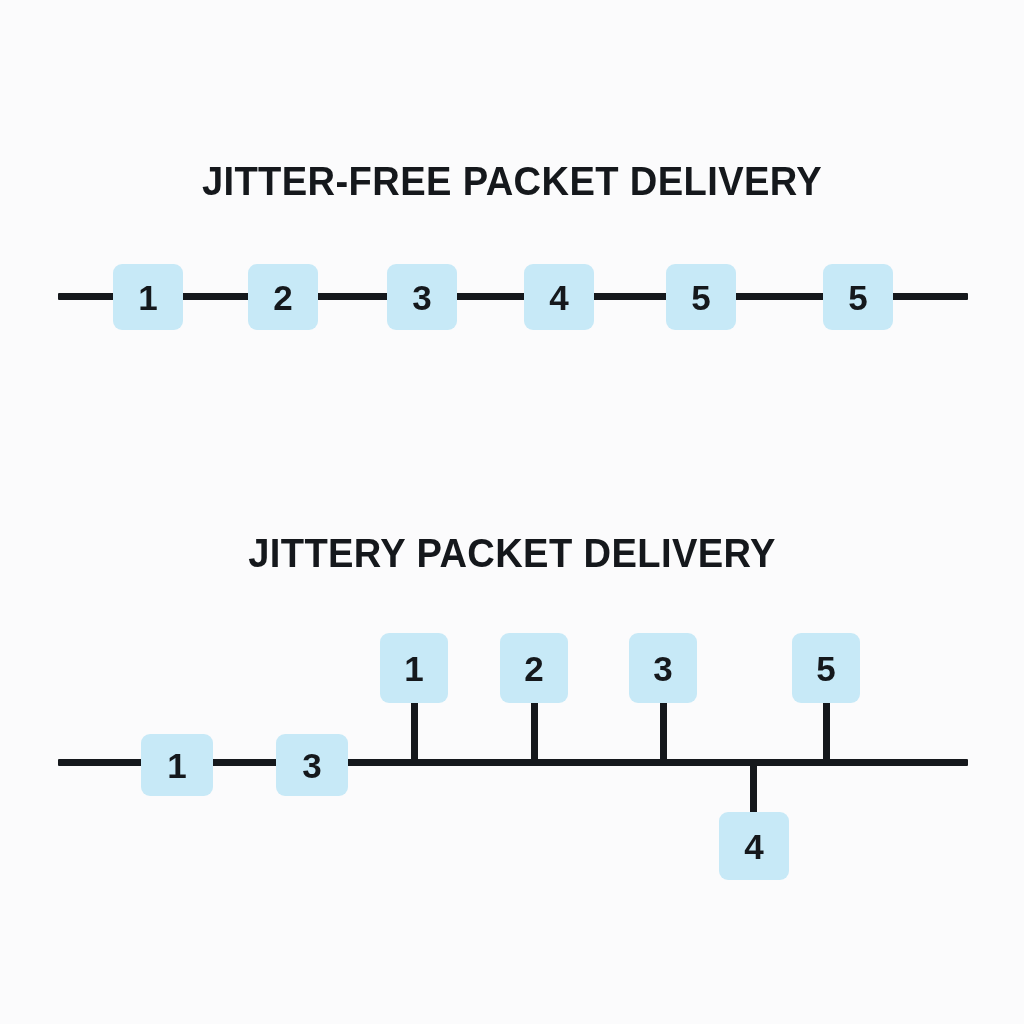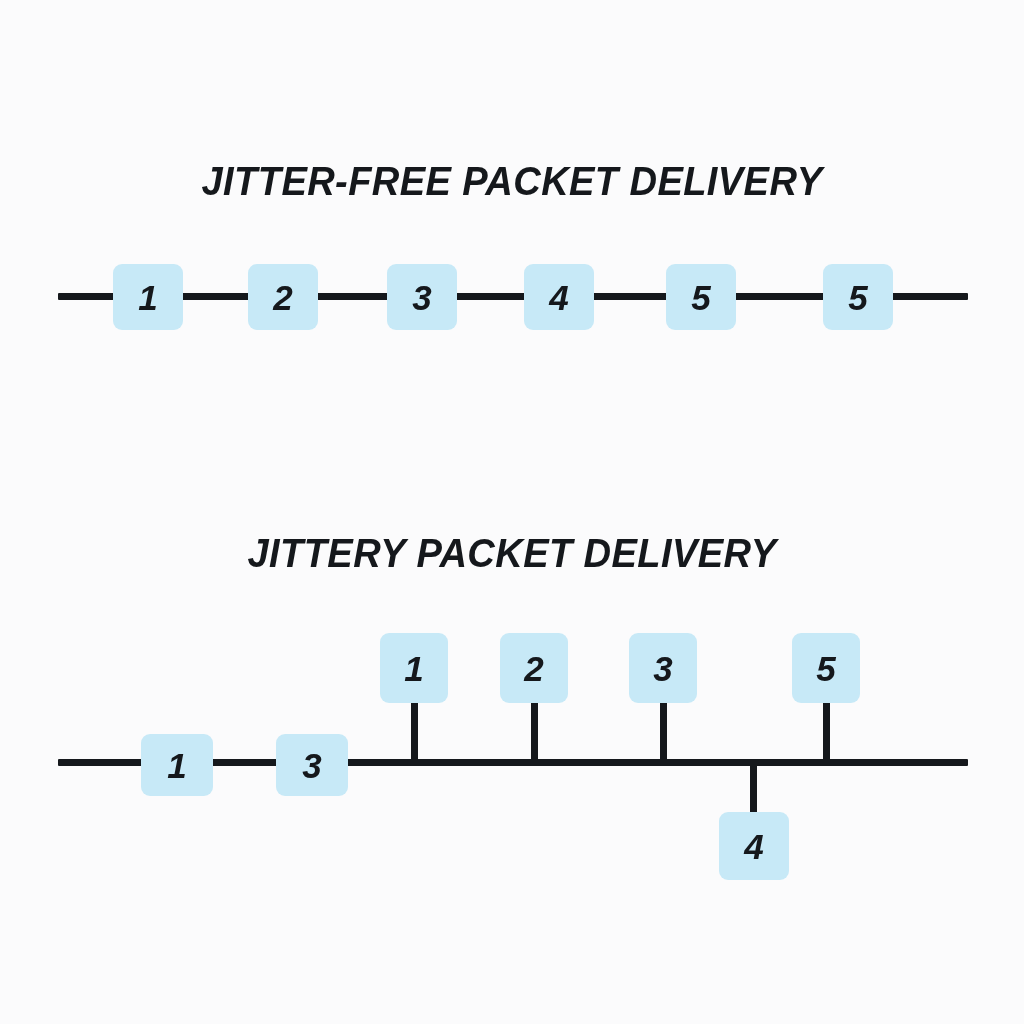--- a/index.html
+++ b/index.html
@@ -71,21 +71,21 @@
 
   
   .stem {
     position: absolute;
     width: 7px;
     background: #15181c;
     z-index: 2;
   }
 
   
-  .timeline-group { position: absolute; left: 0; top: 0; width: 1024px; height: 1024px; font-style: italic; }
+  .timeline-group { position: absolute; left: 0; top: 0; width: 1024px; height: 1024px; }
 </style>
 </head>
 <body>
 
 <div id="canvas">
 
   <div class="timeline-group">
 
     <div class="diagram-title" id="title-jitter-free">JITTER-FREE PACKET DELIVERY</div>
 

